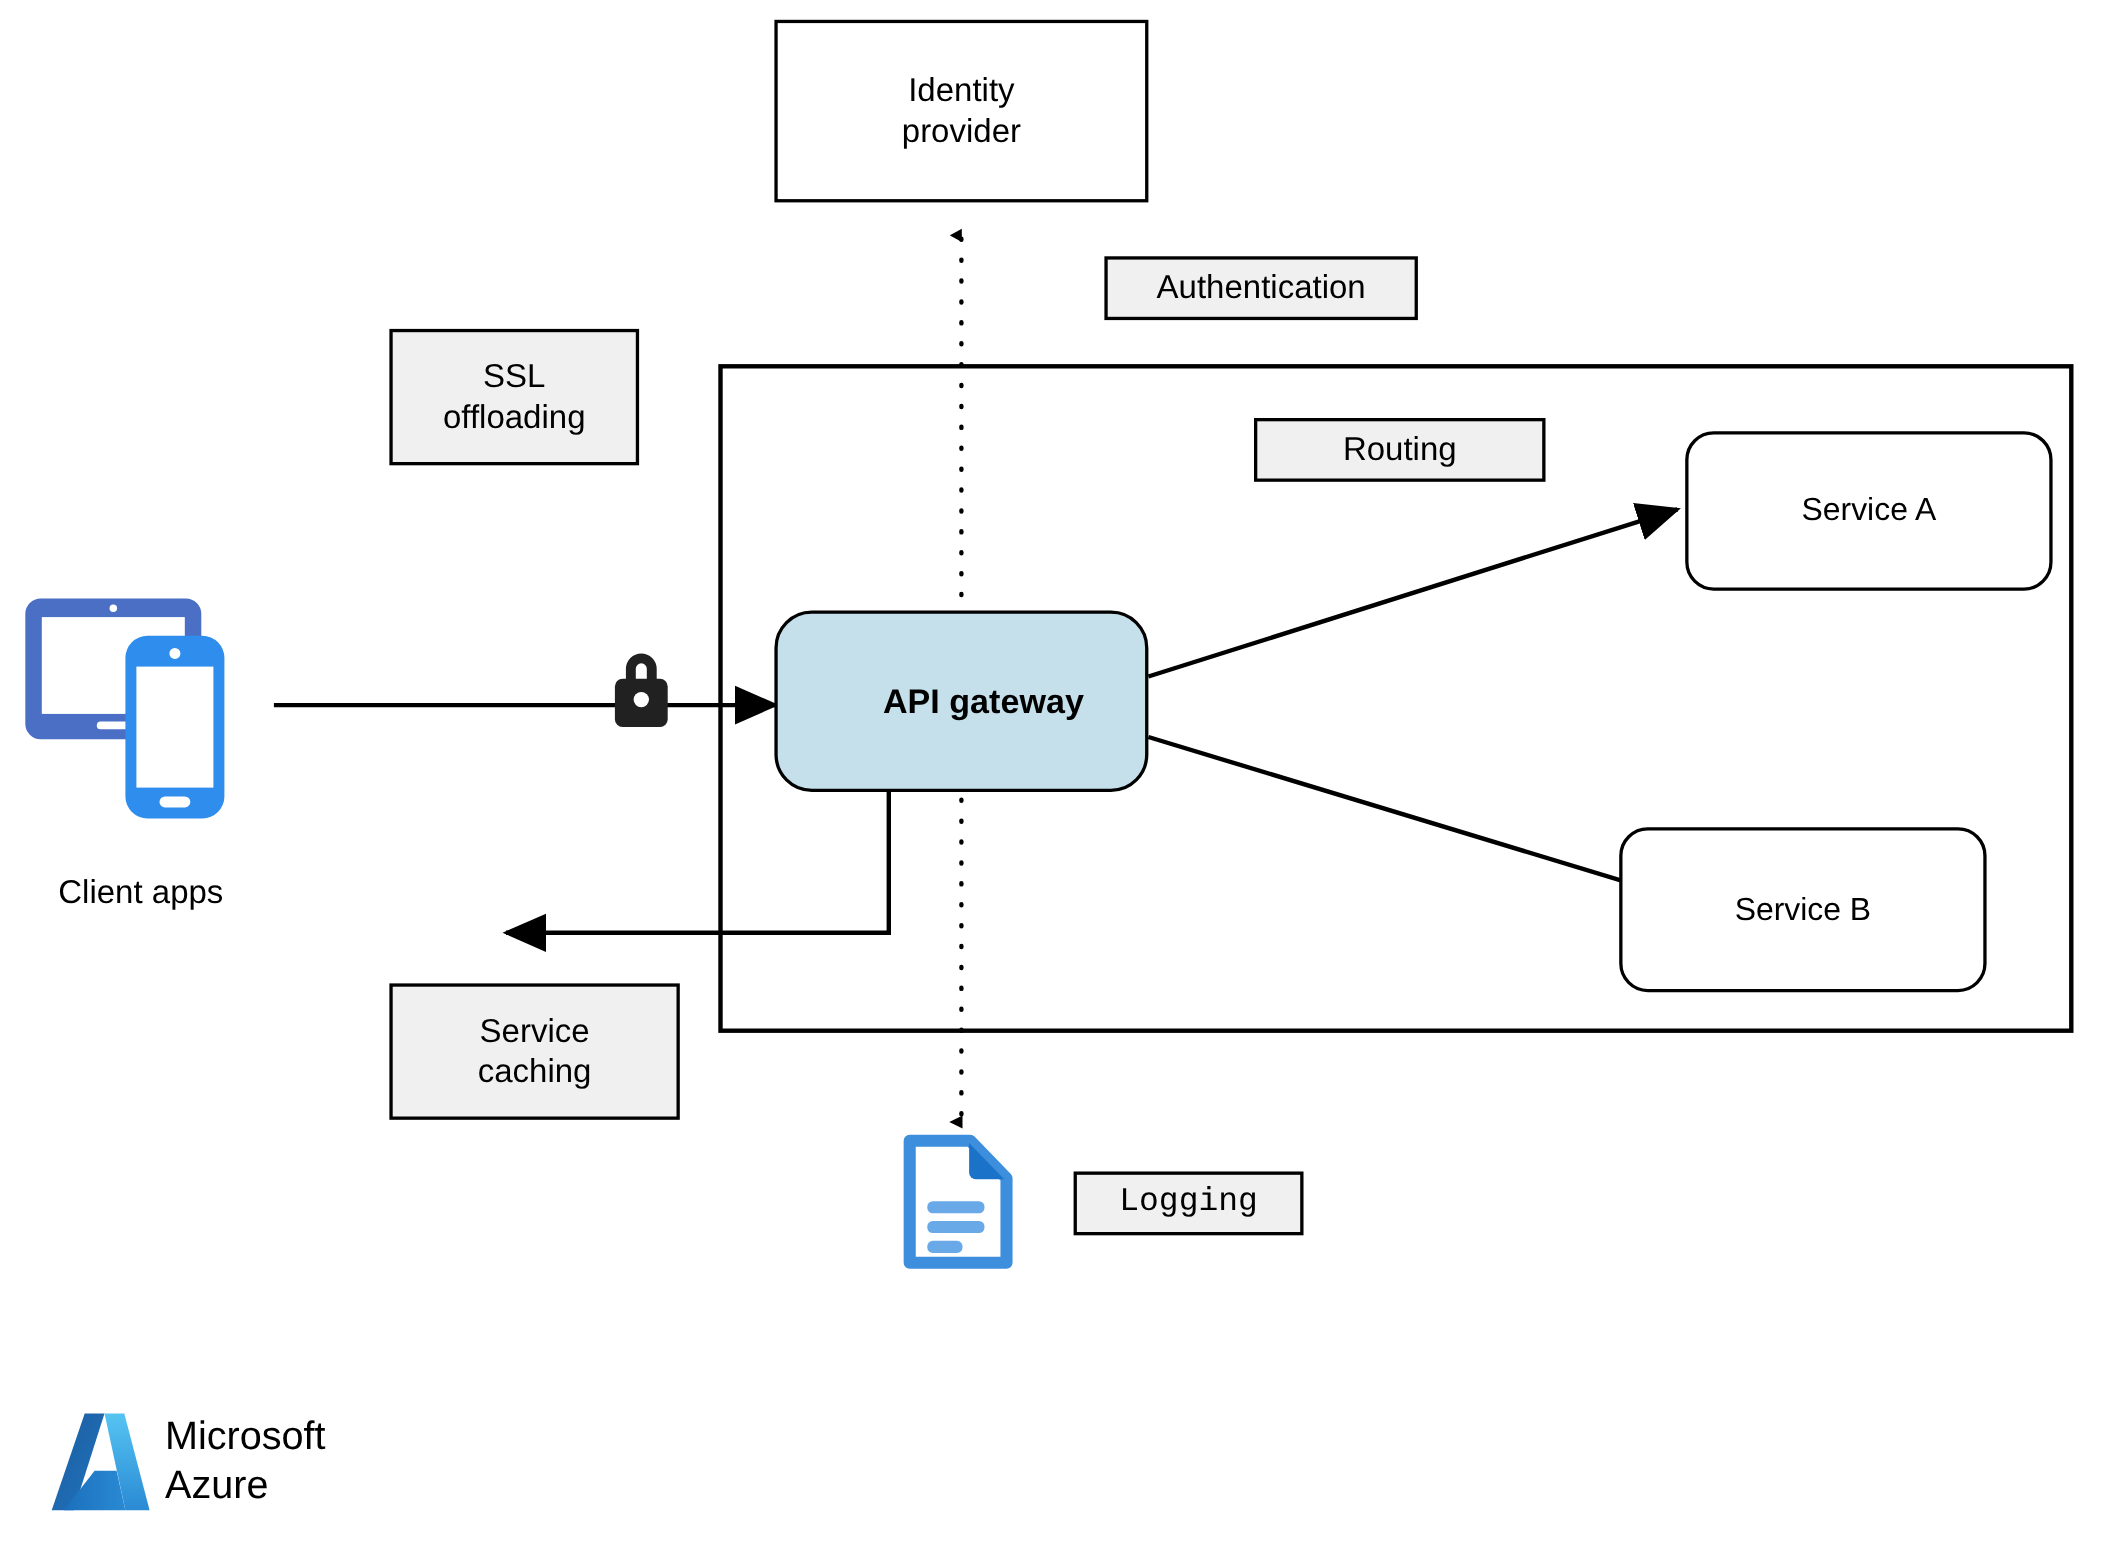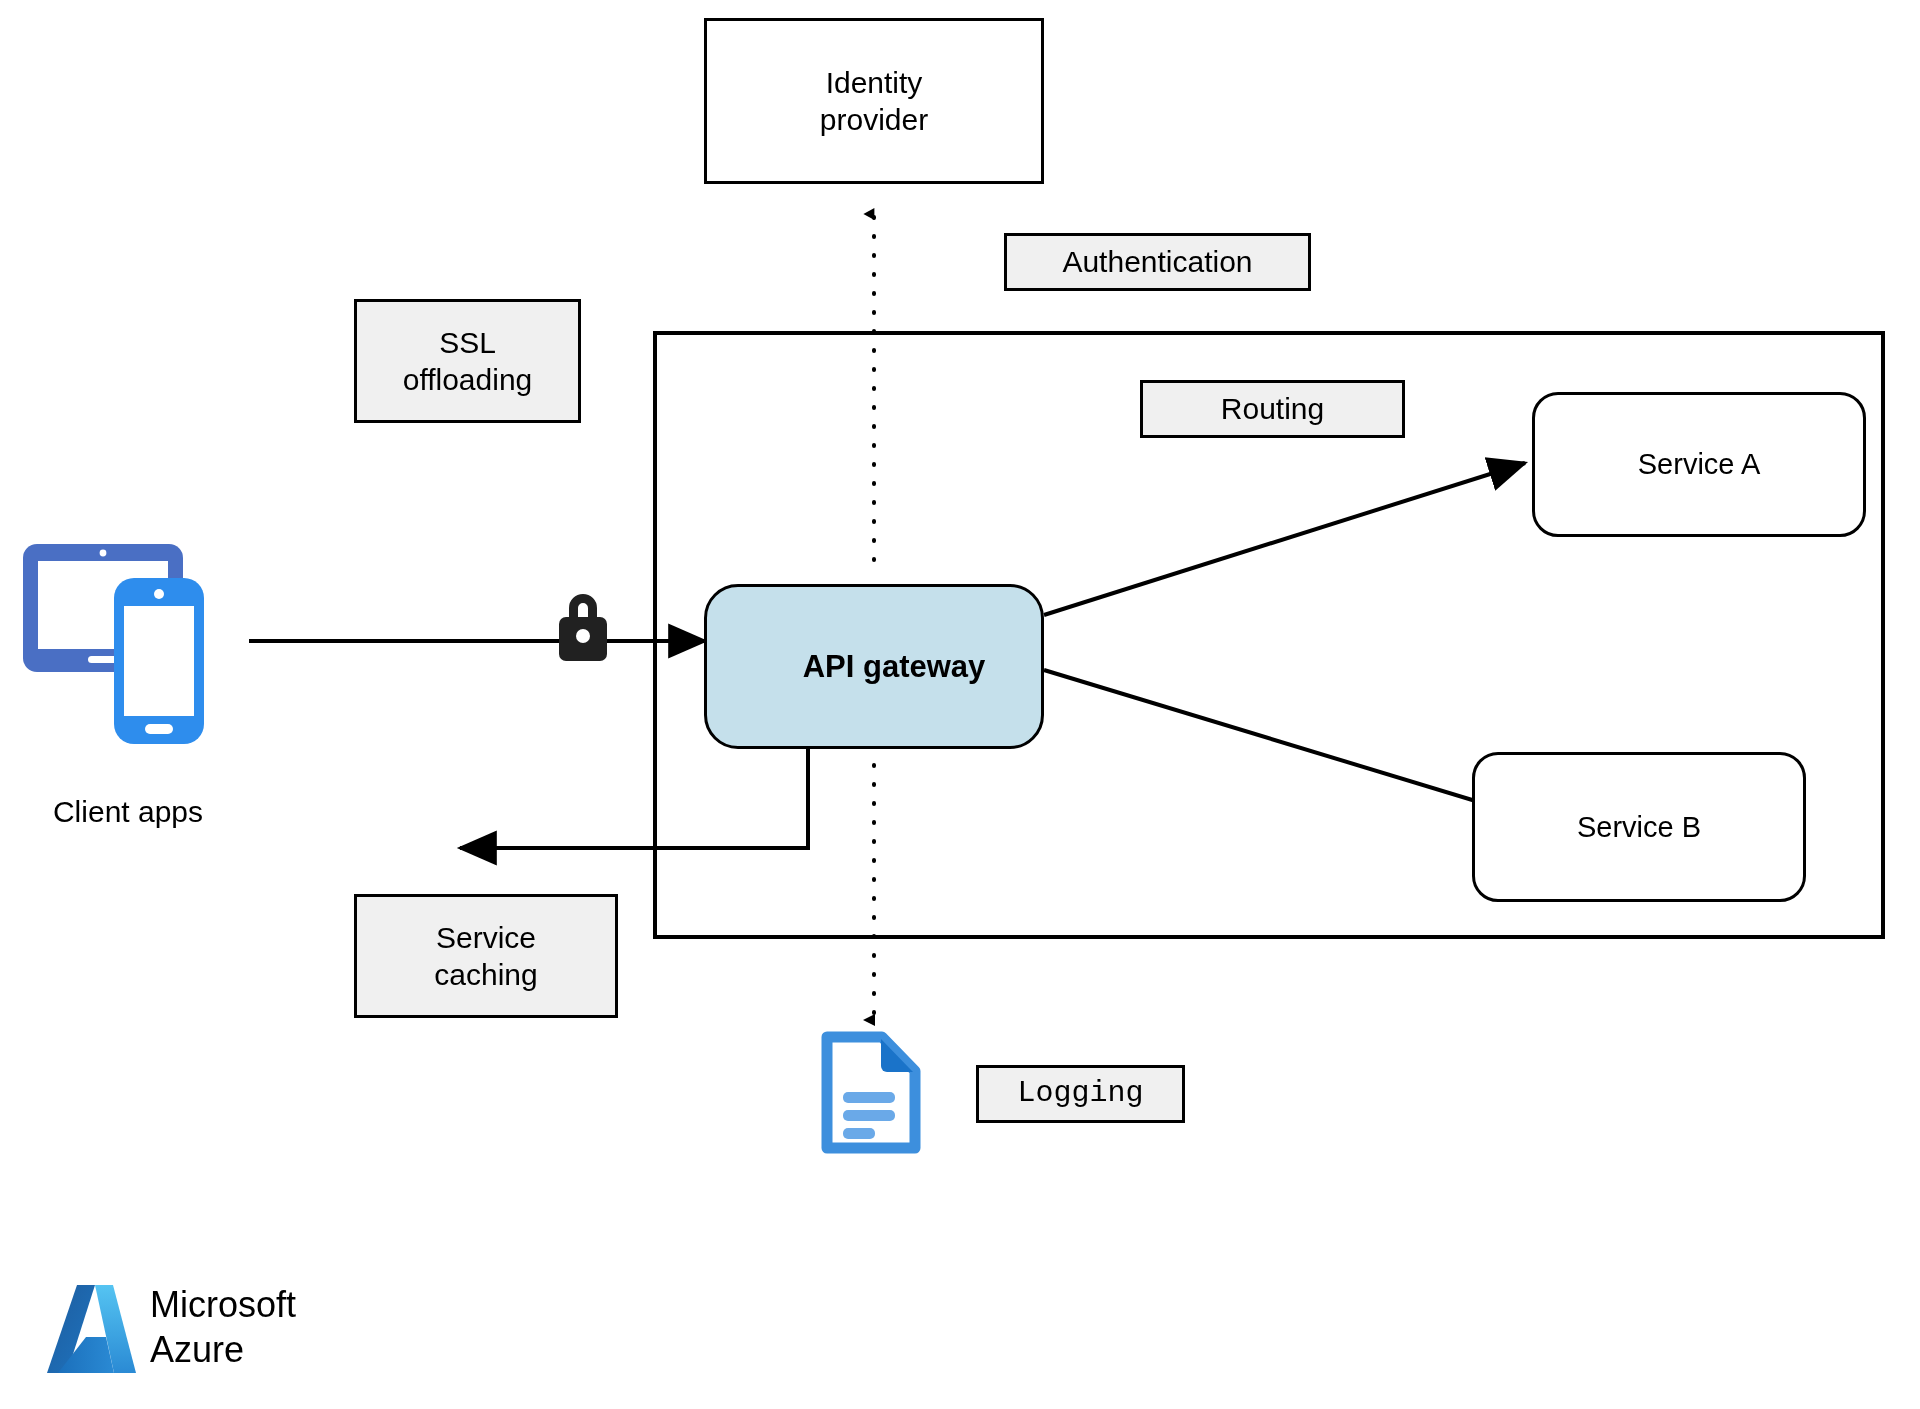--- a/index.html
+++ b/index.html
@@ -155,33 +155,33 @@
     <rect x="23" y="62" width="52" height="11" rx="5" fill="#6aa9e8"></rect>
     <rect x="23" y="80" width="52" height="11" rx="5" fill="#6aa9e8"></rect>
     <rect x="23" y="98" width="32" height="11" rx="5" fill="#6aa9e8"></rect>
   </svg>
 
   <div class="plain-node" style="left:704px; top:18px; width:340px; height:166px; flex-direction:column;">
     <span>Identity</span>
     <span>provider</span>
   </div>
 
-  <div class="gateway-node" style="left:704px; top:584px; width:340px; height:165px;padding-left:40px;">
+  <div class="gateway-node" style="left:704px; top:555px; width:340px; height:165px;padding-left:40px;">
     <span>API gateway</span>
   </div>
 
   <div class="rounded-node" style="left:1532px; top:380px; width:334px; height:145px;">
     <span>Service A</span>
   </div>
 
   <div class="rounded-node" style="left:1472px; top:740px; width:334px; height:150px;">
     <span>Service B</span>
   </div>
 
-  <div class="boxlabel" style="left:1004px; top:233px; width:307px; height:58px;">
+  <div class="boxlabel" style="left:1004px; top:233px; width:285px; height:58px;">
     <span>Authentication</span>
   </div>
 
   <div class="boxlabel" style="left:354px; top:299px; width:227px; height:124px; flex-direction:column;">
     <span>SSL</span>
     <span>offloading</span>
   </div>
 
   <div class="boxlabel" style="left:1140px; top:380px; width:265px; height:58px;">
     <span>Routing</span>

